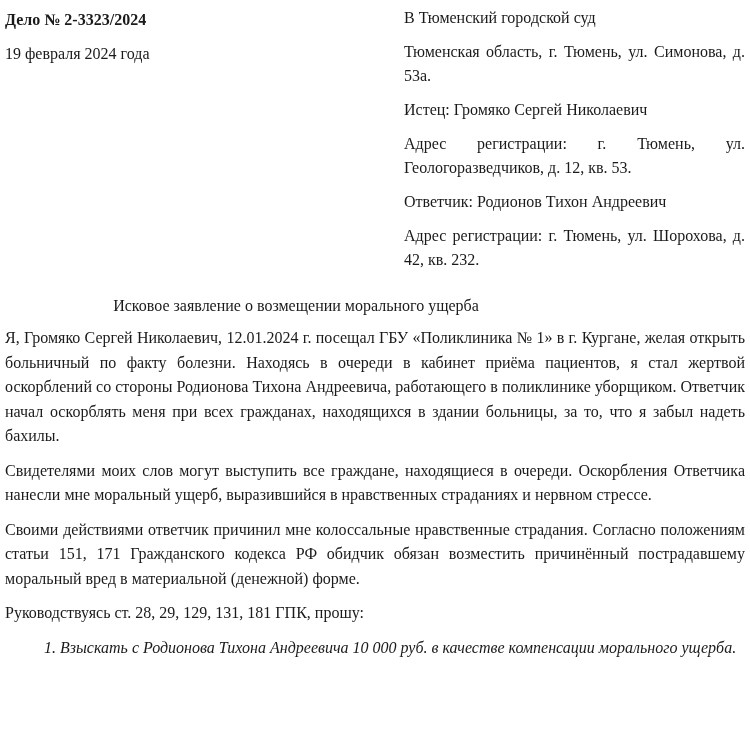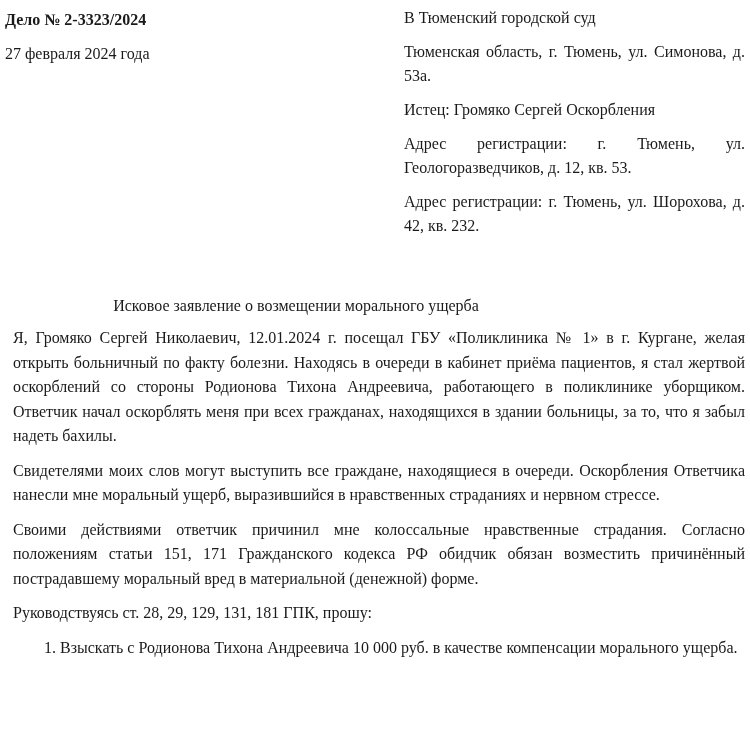--- a/index.html
+++ b/index.html
@@ -56,47 +56,49 @@
       line-height: 24px;
       margin: 0;
     }
     .body {
       position: absolute;
       left: 5px;
       top: 326px;
       width: 740px;
     }
     .body p {
-      margin: 0 0 10px 8px;
+      margin: 0 0 10px 0;
       line-height: 24.5px;
       text-align: justify;
     }
     .body ol {
       margin: 0;
       padding-left: 55px;
     }
     .body ol li {
       line-height: 24.5px;
       text-align: justify;
       padding-left: 0;
+      font-style: italic;
     }
   </style>
 </head>
 <body>
 
 <div class="header">
   <div class="left-col">
     <p class="case-no">Дело № 2-3323/2024</p>
-    <p class="date">27 февраля 2024 года</p>
+    <p class="date">19 февраля 2024 года</p>
   </div>
   <div class="right-col">
     <p>В Тюменский городской суд</p>
     <p>Тюменская область, г. Тюмень, ул. Симонова, д. 53а.</p>
-    <p>Истец: Громяко Сергей Оскорбления</p>
+    <p>Истец: Громяко Сергей Николаевич</p>
     <p>Адрес регистрации: г. Тюмень, ул. Геологоразведчиков, д. 12, кв. 53.</p>
+    <p>Ответчик: Родионов Тихон Андреевич</p>
     <p>Адрес регистрации: г. Тюмень, ул. Шорохова, д. 42, кв. 232.</p>
   </div>
 </div>
 
 <p class="title">Исковое заявление о возмещении морального ущерба</p>
 
 <div class="body">
   <p>Я, Громяко Сергей Николаевич, 12.01.2024 г. посещал ГБУ «Поликлиника № 1» в г. Кургане, желая открыть больничный по факту болезни. Находясь в очереди в кабинет приёма пациентов, я стал жертвой оскорблений со стороны Родионова Тихона Андреевича, работающего в поликлинике уборщиком. Ответчик начал оскорблять меня при всех гражданах, находящихся в здании больницы, за то, что я забыл надеть бахилы.</p>
   <p>Свидетелями моих слов могут выступить все граждане, находящиеся в очереди. Оскорбления Ответчика нанесли мне моральный ущерб, выразившийся в нравственных страданиях и нервном стрессе.</p>
   <p>Своими действиями ответчик причинил мне колоссальные нравственные страдания. Согласно положениям статьи 151, 171 Гражданского кодекса РФ обидчик обязан возместить причинённый пострадавшему моральный вред в материальной (денежной) форме.</p>

